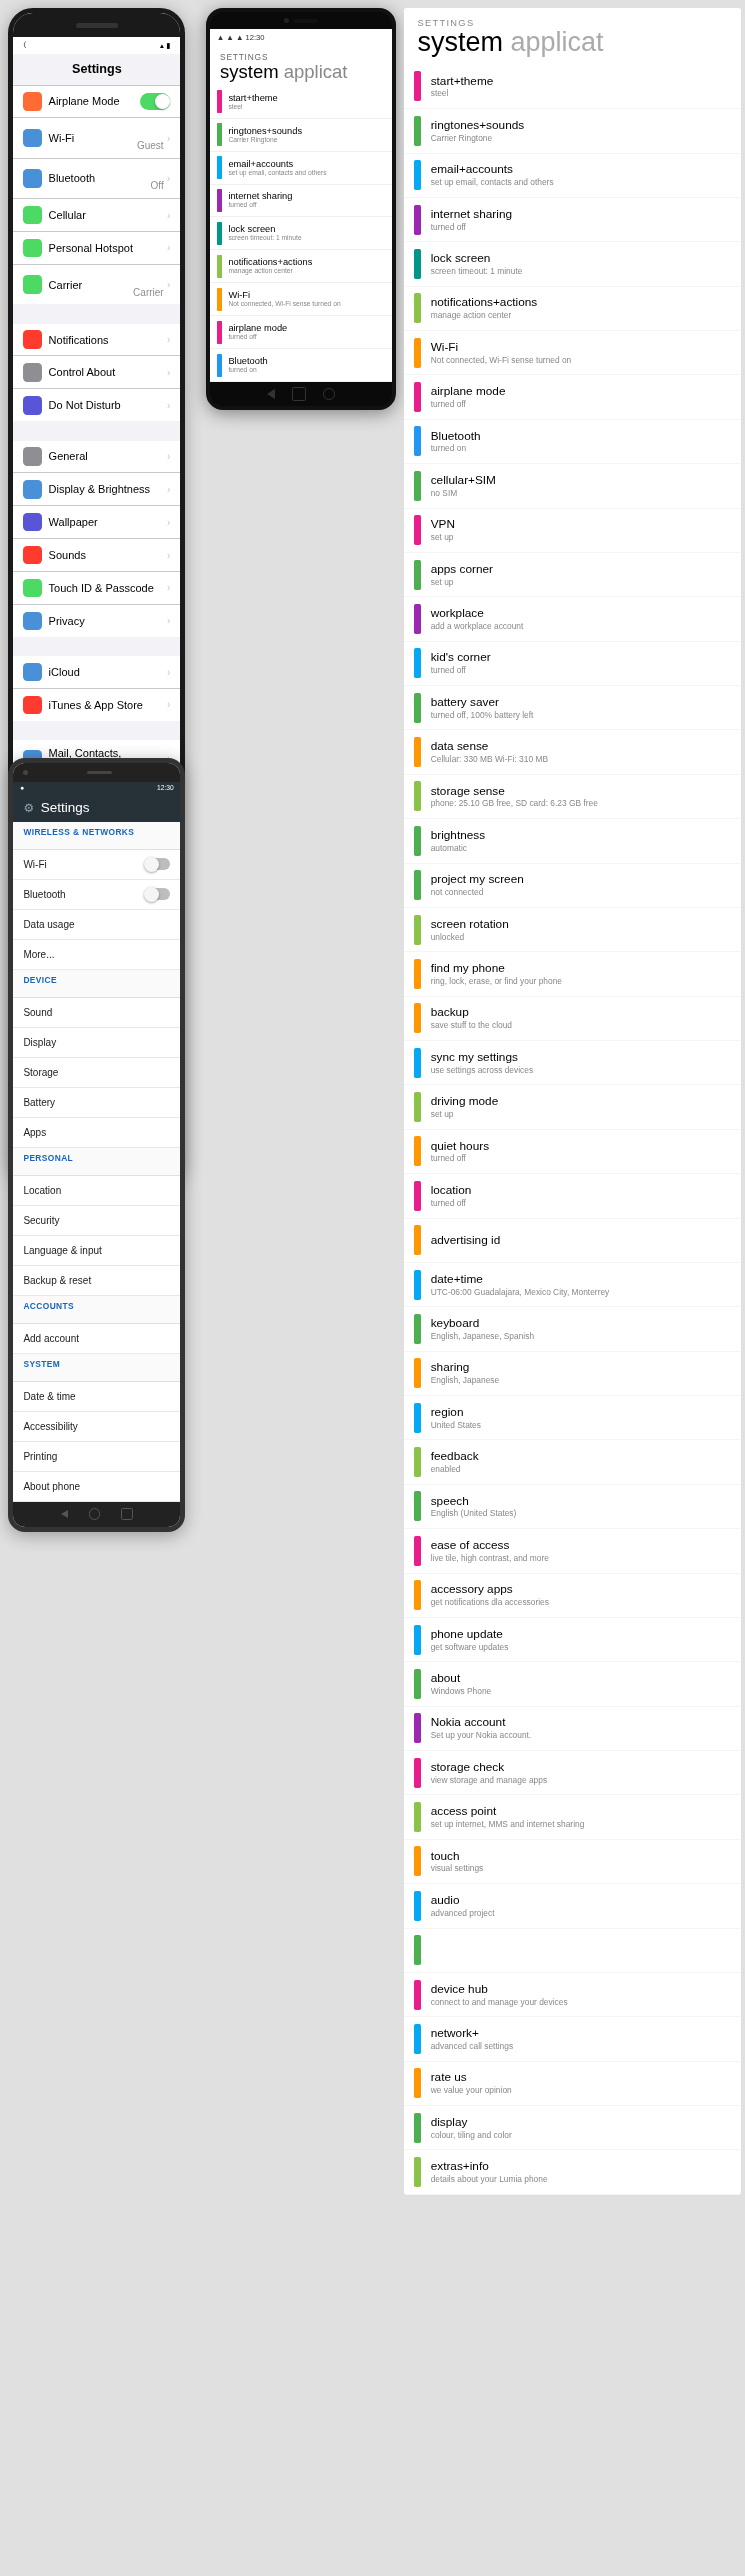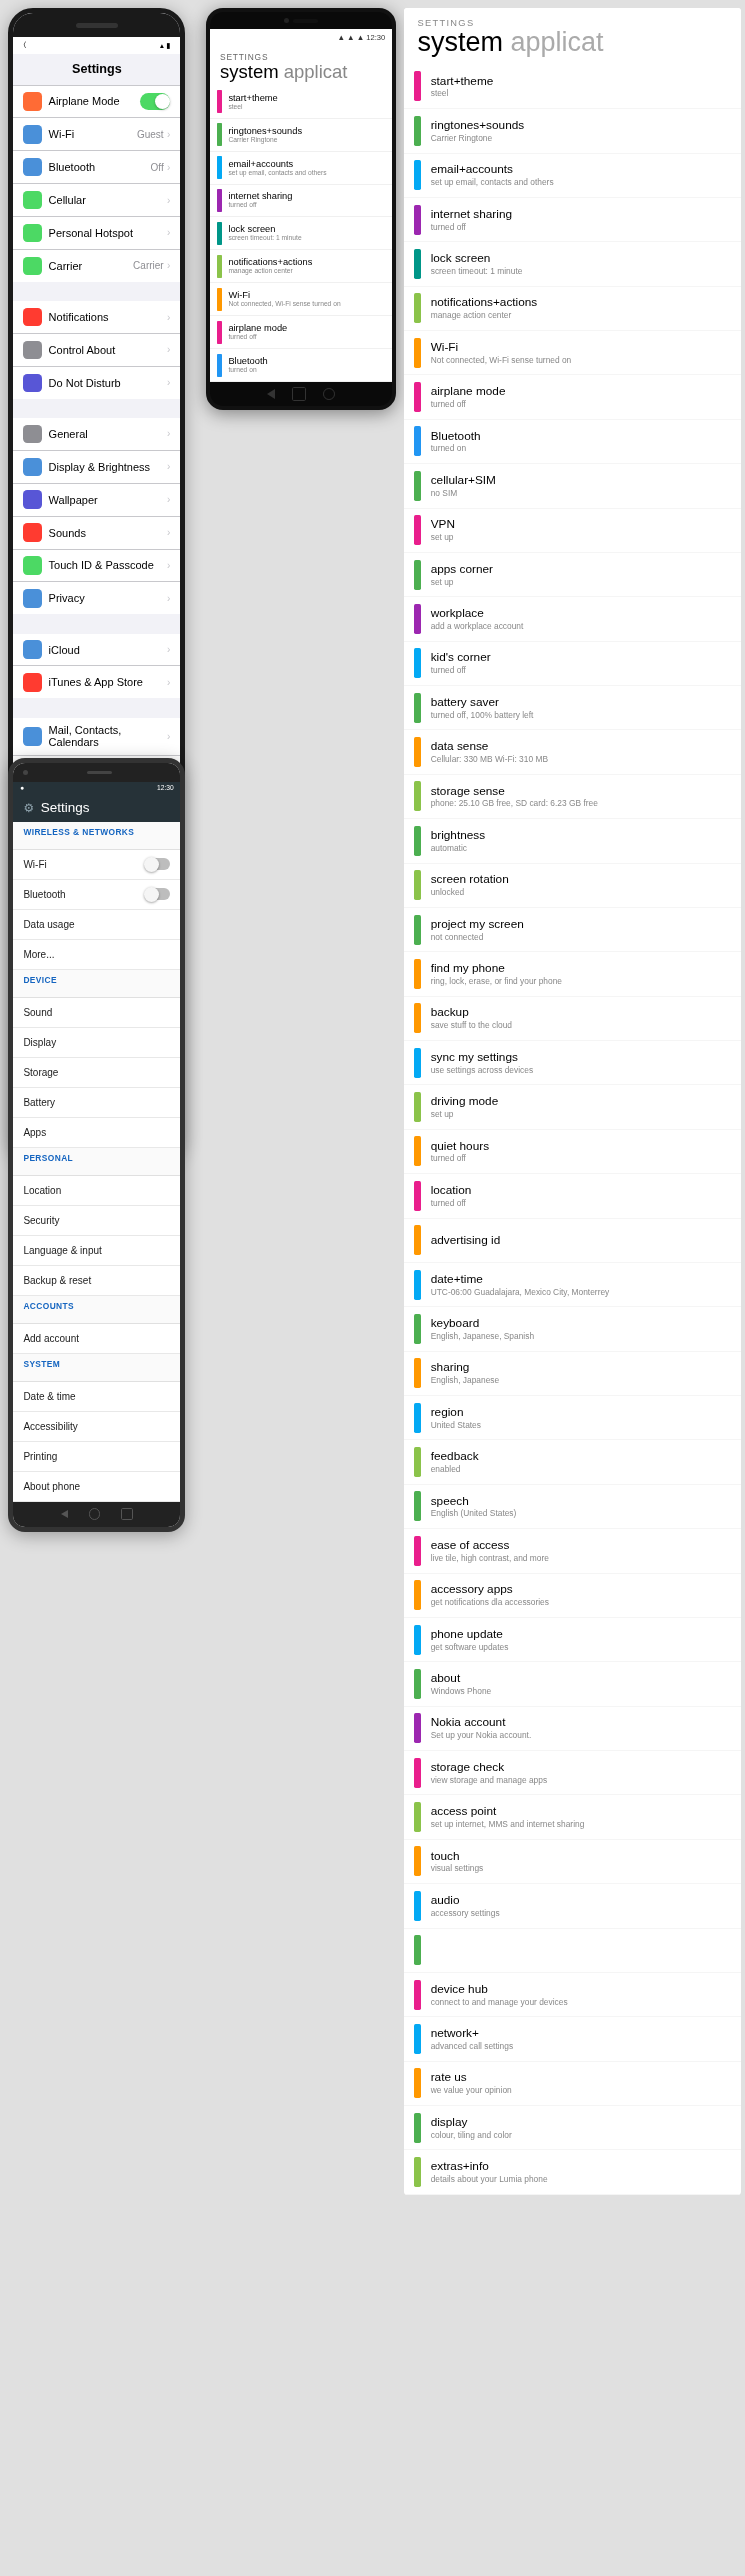--- a/index.html
+++ b/index.html
@@ -70,21 +70,21 @@
     }
     .ios-row:last-child { border-bottom: none; }
     .ios-row-icon {
       width: 18.5px;
       height: 18.5px;
       border-radius: 4.2px;
       margin-right: 6.7px;
       flex-shrink: 0;
     }
     .ios-row-label { flex: 1; font-size: 11px; color: #000; }
-    .ios-row-value { font-size: 10px; color: #8e8e93; margin-right: 3.4px; }
+    .ios-row-value { font-size: 10px; color: #8e8e93; margin-right: 3.4px; margin-top: 15px; }
     .ios-chevron { color: #c7c7cc; font-size: 10px; }
     .ios-toggle {
       width: 30px;
       height: 17px;
       background: #4cd964;
       border-radius: 8.4px;
       position: relative;
     }
     .ios-toggle::after {
       content: '';
@@ -145,21 +145,21 @@
       border-radius: 1.7px;
     }
     .wp-screen {
       background: white;
       overflow-y: hidden;
     }
     .wp-status {
       background: white;
       padding: 3.4px 6.7px;
       display: flex;
-      justify-content: flex-end;
+      justify-content: flex-start;
       font-size: 7.6px;
       color: #333;
     }
     .wp-header {
       padding: 6.7px 10px 3.4px;
     }
     .wp-header-sub {
       font-size: 8.4px;
       color: #666;
       text-transform: uppercase;
@@ -863,34 +863,34 @@
     </div>
   </div>
   <div class="wps-item">
     <div class="wps-color-bar tag-green"></div>
     <div class="wps-item-content">
       <div class="wps-item-title">brightness</div>
       <div class="wps-item-sub">automatic</div>
     </div>
   </div>
   <div class="wps-item">
+    <div class="wps-color-bar tag-green"></div>
+    <div class="wps-item-content">
+      <div class="wps-item-title">project my screen</div>
+      <div class="wps-item-sub">not connected</div>
+    </div>
+  </div>
+  <div class="wps-item">
     <div class="wps-color-bar tag-lime"></div>
     <div class="wps-item-content">
       <div class="wps-item-title">screen rotation</div>
       <div class="wps-item-sub">unlocked</div>
     </div>
   </div>
   <div class="wps-item">
-    <div class="wps-color-bar tag-green"></div>
-    <div class="wps-item-content">
-      <div class="wps-item-title">project my screen</div>
-      <div class="wps-item-sub">not connected</div>
-    </div>
-  </div>
-  <div class="wps-item">
     <div class="wps-color-bar tag-orange"></div>
     <div class="wps-item-content">
       <div class="wps-item-title">find my phone</div>
       <div class="wps-item-sub">ring, lock, erase, or find your phone</div>
     </div>
   </div>
   <div class="wps-item">
     <div class="wps-color-bar tag-orange"></div>
     <div class="wps-item-content">
       <div class="wps-item-title">backup</div>
@@ -1027,21 +1027,21 @@
     <div class="wps-color-bar tag-orange"></div>
     <div class="wps-item-content">
       <div class="wps-item-title">touch</div>
       <div class="wps-item-sub">visual settings</div>
     </div>
   </div>
   <div class="wps-item">
     <div class="wps-color-bar tag-lightblue"></div>
     <div class="wps-item-content">
       <div class="wps-item-title">audio</div>
-      <div class="wps-item-sub">accessory settings</div>
+      <div class="wps-item-sub">advanced project</div>
     </div>
   </div>
   <div class="wps-item">
     <div class="wps-color-bar tag-green"></div>
   </div>
   <div class="wps-item">
     <div class="wps-color-bar tag-pink"></div>
     <div class="wps-item-content">
       <div class="wps-item-title">device hub</div>
       <div class="wps-item-sub">connect to and manage your devices</div>

